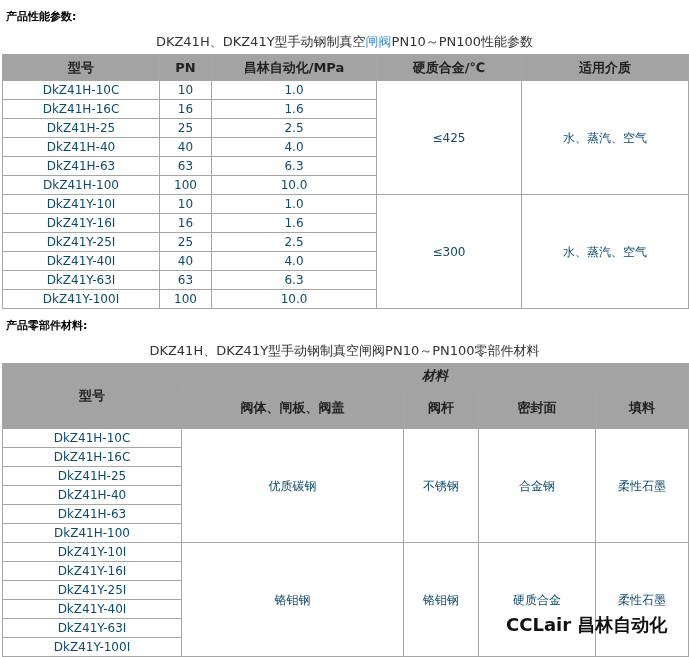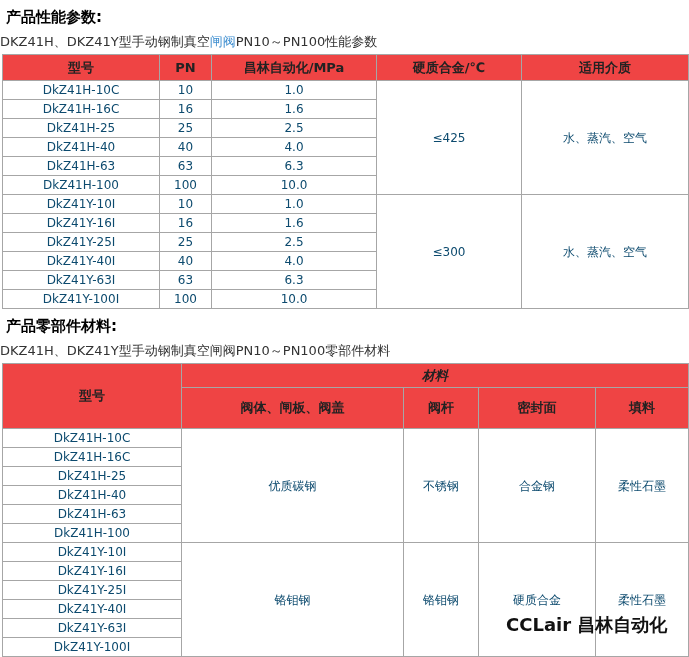--- a/index.html
+++ b/index.html
@@ -7,26 +7,27 @@
     margin: 0; padding: 0;
     width: 689px; height: 657px;
     background: #ffffff;
     font-family: "DejaVu Sans", "Liberation Sans", sans-serif;
     color: #3c3c3c;
     position: relative;
     overflow: hidden;
   }
   .heading {
     font-weight: bold;
-    font-size: 15px;
+    font-size: 11px;
     color: #000000;
     margin: 7px 0 0 6px;
     line-height: 20px;
   }
   .caption {
+    text-align: center;
     font-size: 13px;
     color: #333333;
     margin: 6px 0 4px 0;
     line-height: 17px;
   }
   .caption a {
     color: #3e8ed0;
     text-decoration: none;
     cursor: pointer;
   }
@@ -38,21 +39,21 @@
   }
   th, td {
     border: 1px solid #a6a6a6;
     text-align: center;
     vertical-align: middle;
     padding: 0;
     overflow: hidden;
     white-space: nowrap;
   }
   th {
-    background: #ef4444;
+    background: #a3a3a3;
     font-size: 13px;
     font-weight: bold;
     color: #222222;
     height: 26px;
   }
   td {
     font-size: 12px;
     color: #0c4a6e;
     height: 19px;
     line-height: 18px;

